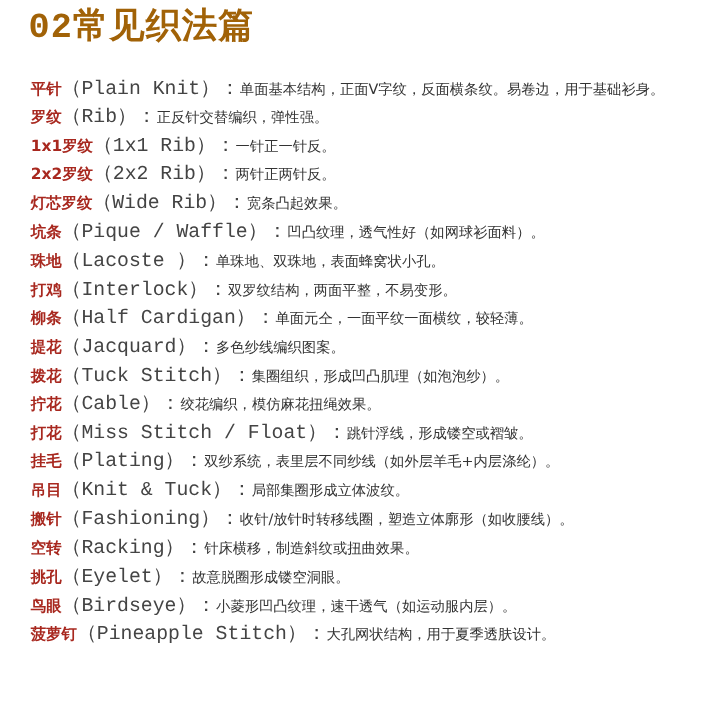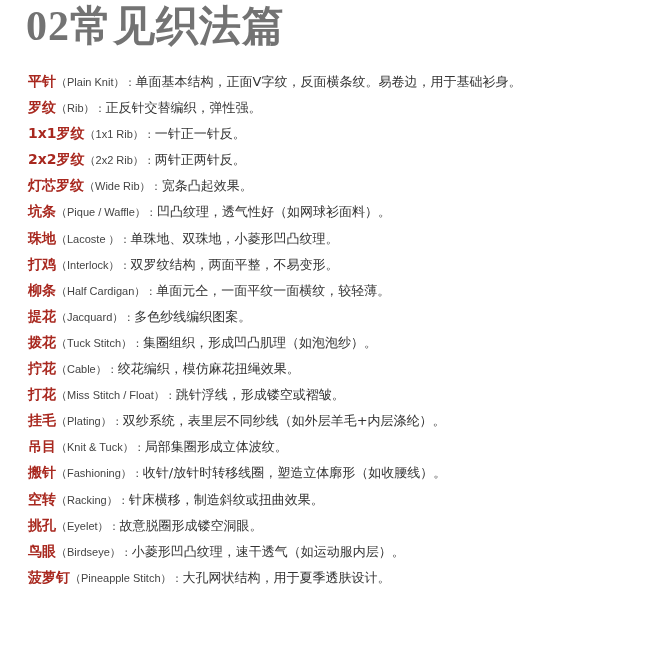--- a/index.html
+++ b/index.html
@@ -1,44 +1,44 @@
 <!DOCTYPE html>
 <html><head>
 <meta charset="utf-8">
 <style>
   html, body { margin: 0; padding: 0; background: #ffffff; }
   body { width: 660px; height: 657px; overflow: hidden; position: relative; }
   .title {
     position: absolute; left: 26px; top: 2px;
-    font-family: Liberation Serif, serif;
-    font-size: 42px; font-weight: bold; color: #737373;
+    font-family: Liberation Mono, monospace;
+    font-size: 32px; font-weight: bold; color: #a16207;
     letter-spacing: 1px; line-height: 48px;
   }
   .list { position: absolute; left: 28px; top: 68px; right: 0; }
   .row {
     height: 26.1px; line-height: 26px; white-space: nowrap;
     font-family: "DejaVu Sans", sans-serif; font-size: 13px; color: #333333;
   }
   .term { color: #a8281f; font-weight: bold; font-size: 14px; text-align: right; }
-  .en { font-family: Liberation Sans, sans-serif; font-size: 11px; color: #444444; }
+  .en { font-family: Liberation Mono, monospace; font-size: 18px; color: #444444; }
   .desc { color: #333333; }
 </style>
 </head>
 <body>
 
 <div class="title">02常见织法篇</div>
 
 <div class="list">
   <div class="row"><span class="term">平针</span><span class="en">（Plain Knit）：</span><span class="desc">单面基本结构，正面V字纹，反面横条纹。易卷边，用于基础衫身。</span></div>
   <div class="row"><span class="term">罗纹</span><span class="en">（Rib）：</span><span class="desc">正反针交替编织，弹性强。</span></div>
   <div class="row"><span class="term">1x1罗纹</span><span class="en">（1x1 Rib）：</span><span class="desc">一针正一针反。</span></div>
   <div class="row"><span class="term">2x2罗纹</span><span class="en">（2x2 Rib）：</span><span class="desc">两针正两针反。</span></div>
   <div class="row"><span class="term">灯芯罗纹</span><span class="en">（Wide Rib）：</span><span class="desc">宽条凸起效果。</span></div>
   <div class="row"><span class="term">坑条</span><span class="en">（Pique / Waffle）：</span><span class="desc">凹凸纹理，透气性好（如网球衫面料）。</span></div>
-  <div class="row"><span class="term">珠地</span><span class="en">（Lacoste ）：</span><span class="desc">单珠地、双珠地，小菱形凹凸纹理。</span></div>
+  <div class="row"><span class="term">珠地</span><span class="en">（Lacoste ）：</span><span class="desc">单珠地、双珠地，表面蜂窝状小孔。</span></div>
   <div class="row"><span class="term">打鸡</span><span class="en">（Interlock）：</span><span class="desc">双罗纹结构，两面平整，不易变形。</span></div>
   <div class="row"><span class="term">柳条</span><span class="en">（Half Cardigan）：</span><span class="desc">单面元仝，一面平纹一面横纹，较轻薄。</span></div>
   <div class="row"><span class="term">提花</span><span class="en">（Jacquard）：</span><span class="desc">多色纱线编织图案。</span></div>
   <div class="row"><span class="term">拨花</span><span class="en">（Tuck Stitch）：</span><span class="desc">集圈组织，形成凹凸肌理（如泡泡纱）。</span></div>
   <div class="row"><span class="term">拧花</span><span class="en">（Cable）：</span><span class="desc">绞花编织，模仿麻花扭绳效果。</span></div>
   <div class="row"><span class="term">打花</span><span class="en">（Miss Stitch / Float）：</span><span class="desc">跳针浮线，形成镂空或褶皱。</span></div>
   <div class="row"><span class="term">挂毛</span><span class="en">（Plating）：</span><span class="desc">双纱系统，表里层不同纱线（如外层羊毛+内层涤纶）。</span></div>
   <div class="row"><span class="term">吊目</span><span class="en">（Knit &amp; Tuck）：</span><span class="desc">局部集圈形成立体波纹。</span></div>
   <div class="row"><span class="term">搬针</span><span class="en">（Fashioning）：</span><span class="desc">收针/放针时转移线圈，塑造立体廓形（如收腰线）。</span></div>
   <div class="row"><span class="term">空转</span><span class="en">（Racking）：</span><span class="desc">针床横移，制造斜纹或扭曲效果。</span></div>

